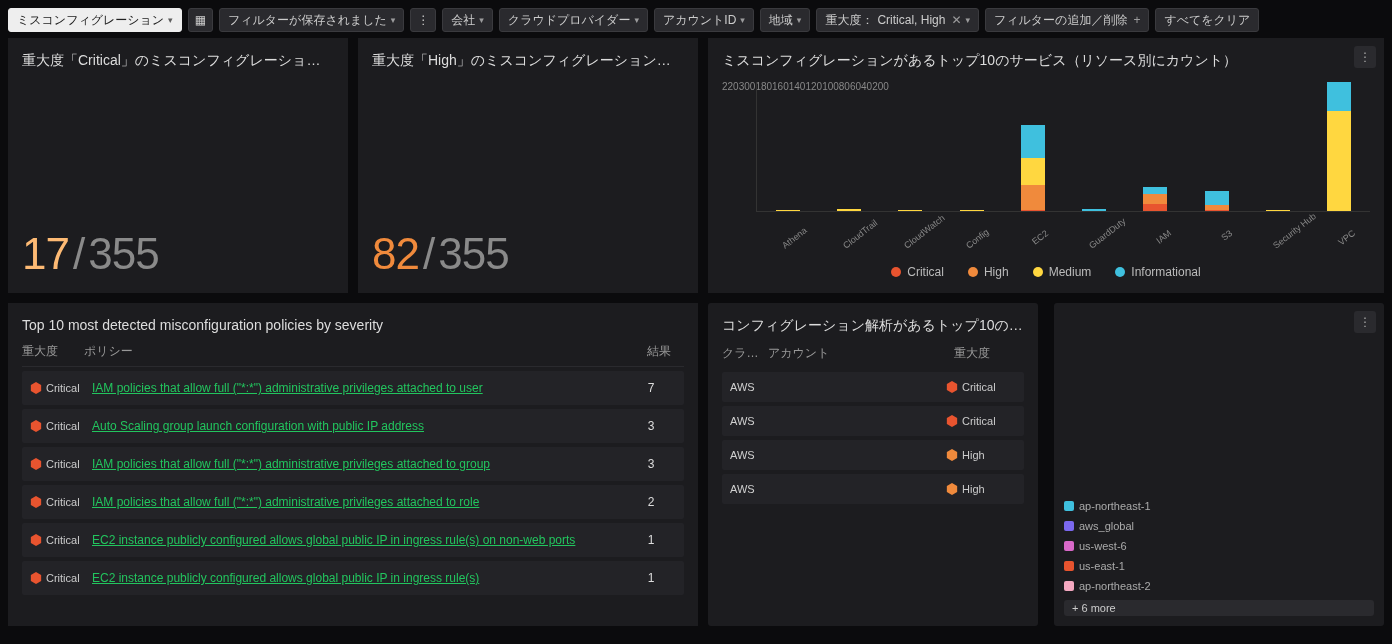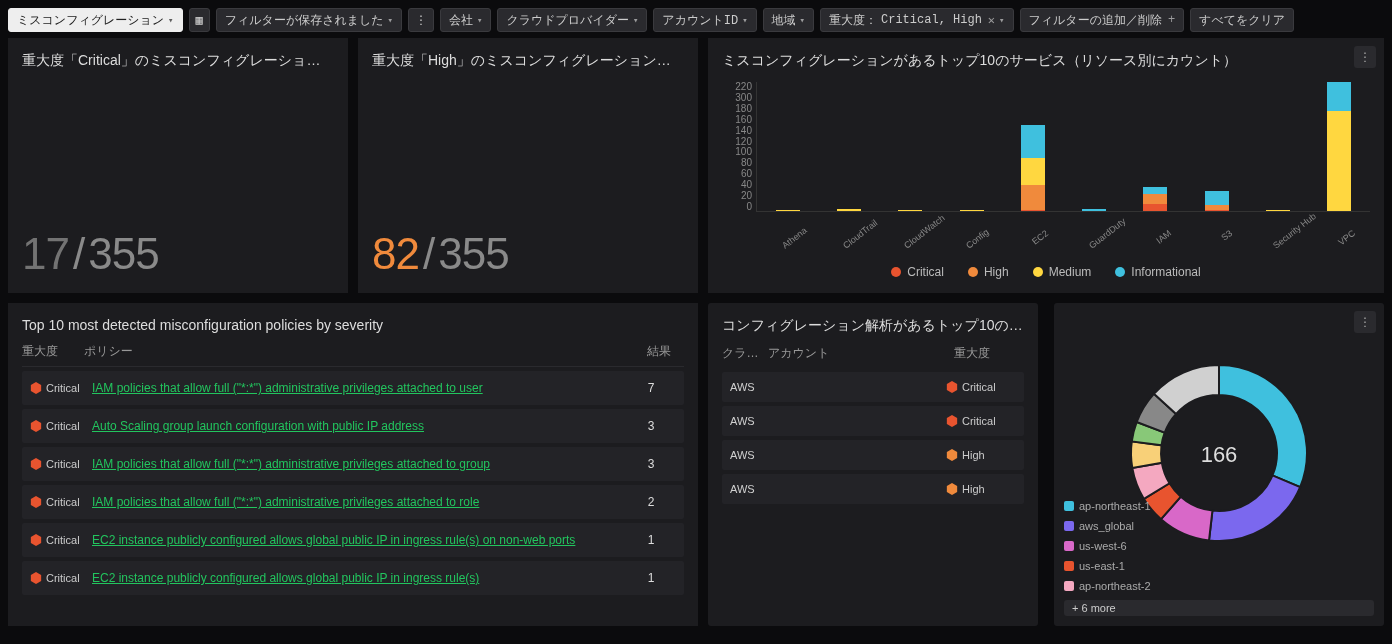--- a/index.html
+++ b/index.html
@@ -12,21 +12,20 @@
   height: 644px;
   overflow: hidden;
 }
 
 .filter-bar {
   display: flex;
   align-items: center;
   gap: 6px;
   padding: 8px 8px 6px 8px;
   flex-wrap: wrap;
-  font-family: Liberation Mono, monospace;
 }
 .fbtn {
   background: #2a2a2e;
   border: 1px solid #3a3a3e;
   color: #ccc;
   padding: 4px 8px;
   border-radius: 3px;
   font-size: 12px;
   display: inline-flex;
   align-items: center;
@@ -74,21 +73,21 @@
 
 .stat {
   position: absolute;
   bottom: 14px; left: 14px;
   font-size: 44px;
   font-weight: 300;
   letter-spacing: -1px;
   display: flex;
   align-items: baseline;
 }
-.stat .num { color: #737373; }
+.stat .num { color: #fdba74; }
 .stat.high .num { color: #f08a3c; }
 .stat .slash { color: #8a8a8a; margin: 0 4px; }
 .stat .den { color: #8a8a8a; }
 
 .panel.chart { grid-column: 3; }
 .chart-area {
   position: absolute;
   top: 44px; left: 14px; right: 14px; bottom: 14px;
 }
 .bar-row {
@@ -99,21 +98,21 @@
   border-bottom: 1px solid #333;
   display: flex;
   align-items: flex-end;
   justify-content: space-around;
 }
 .y-ticks {
   position: absolute;
   top: 0; left: 0; width: 30px;
   height: 130px;
   display: flex;
-  flex-direction: column;
+  flex-direction: row;
   justify-content: space-between;
 }
 .y-ticks span { font-size: 10px; color: #888; text-align: right; line-height: 1; }
 .bar-col { width: 24px; display: flex; flex-direction: column-reverse; }
 .bar-col .seg { width: 100%; }
 .bar-labels {
   position: absolute;
   top: 132px; left: 34px; right: 0;
   display: flex; justify-content: space-around;
 }
@@ -446,34 +445,20 @@
             <div class="a2"><span class="blur"></span></div>
             <div class="a3 high">
               <span class="hex" style="color:#f08a3c"></span>
               <span class="sev-label">High</span>
             </div>
           </div>
         </div>
     </div>
     <div class="sub">
       <div class="kebab">⋮</div>
-      <div class="donut-wrap">
-        <svg id="donut-svg" width="200" height="200" viewBox="0 0 200 200">
-            <path d="M 100 12 A 88 88 0 0 1 181.14115706731 134.06042615379513 L 153.47939897618159 122.44891723772861 A 58 58 0 0 0 100 42 Z" fill="#3fc0de" stroke="#1c1c1f" stroke-width="2"></path>
-            <path d="M 181.14115706731 134.06042615379513 A 88 88 0 0 1 90.02892437108825 187.43327542076025 L 93.42815469912635 157.62647698186473 A 58 58 0 0 0 153.47939897618159 122.44891723772861 Z" fill="#7b68ee" stroke="#1c1c1f" stroke-width="2"></path>
-            <path d="M 90.02892437108825 187.43327542076025 A 88 88 0 0 1 42.02975843104216 166.20763620940318 L 61.79234078409597 143.63685113801571 A 58 58 0 0 0 93.42815469912635 157.62647698186473 Z" fill="#d868c8" stroke="#1c1c1f" stroke-width="2"></path>
-            <path d="M 42.02975843104216 166.20763620940318 A 88 88 0 0 1 24.924190089599634 145.9088528096426 L 50.51821619541794 130.25810753362808 A 58 58 0 0 0 61.79234078409597 143.63685113801571 Z" fill="#e8542f" stroke="#1c1c1f" stroke-width="2"></path>
-            <path d="M 24.924190089599634 145.9088528096426 A 88 88 0 0 1 13.273418202240876 114.91643421453647 L 42.839298360567845 109.83128618685357 A 58 58 0 0 0 50.51821619541794 130.25810753362808 Z" fill="#f4a8c0" stroke="#1c1c1f" stroke-width="2"></path>
-            <path d="M 13.273418202240876 114.91643421453647 A 88 88 0 0 1 12.77107580070951 88.37611153553019 L 42.508209050467634 92.33880078478126 A 58 58 0 0 0 42.839298360567845 109.83128618685357 Z" fill="#f8d078" stroke="#1c1c1f" stroke-width="2"></path>
-            <path d="M 12.77107580070951 88.37611153553019 A 88 88 0 0 1 17.62806307234402 69.03447066839863 L 45.70940520677219 79.59090112235364 A 58 58 0 0 0 42.508209050467634 92.33880078478126 Z" fill="#88c878" stroke="#1c1c1f" stroke-width="2"></path>
-            <path d="M 17.62806307234402 69.03447066839863 A 88 88 0 0 1 34.90125630497579 40.78721785518311 L 57.09400983737041 60.97339358637068 A 58 58 0 0 0 45.70940520677219 79.59090112235364 Z" fill="#888888" stroke="#1c1c1f" stroke-width="2"></path>
-            <path d="M 34.90125630497579 40.78721785518311 A 88 88 0 0 1 100.00000000000006 12 L 100.00000000000004 42 A 58 58 0 0 0 57.09400983737041 60.97339358637068 Z" fill="#d0d0d0" stroke="#1c1c1f" stroke-width="2"></path>
-          </svg>
-        <div class="donut-center">166</div>
-      </div>
       <div class="region-legend" id="region-legend">
           <span class="li">
             <span class="sq" style="background:#3fc0de"></span>
             <span>ap-northeast-1</span>
           </span>
           <span class="li">
             <span class="sq" style="background:#7b68ee"></span>
             <span>aws_global</span>
           </span>
           <span class="li">

